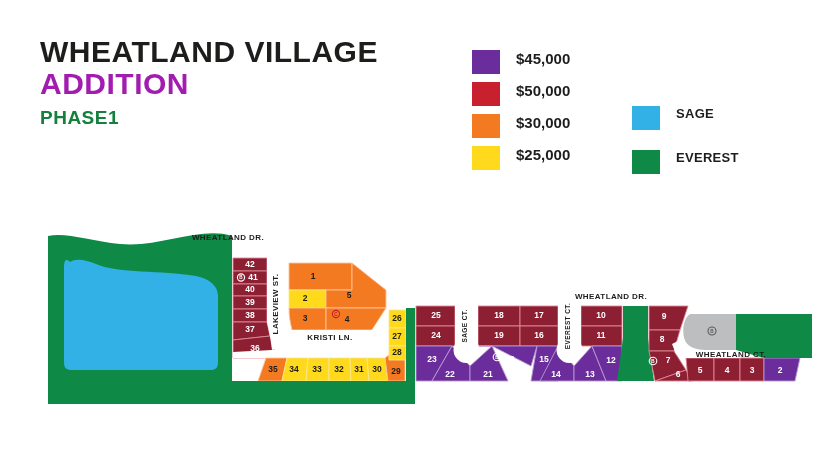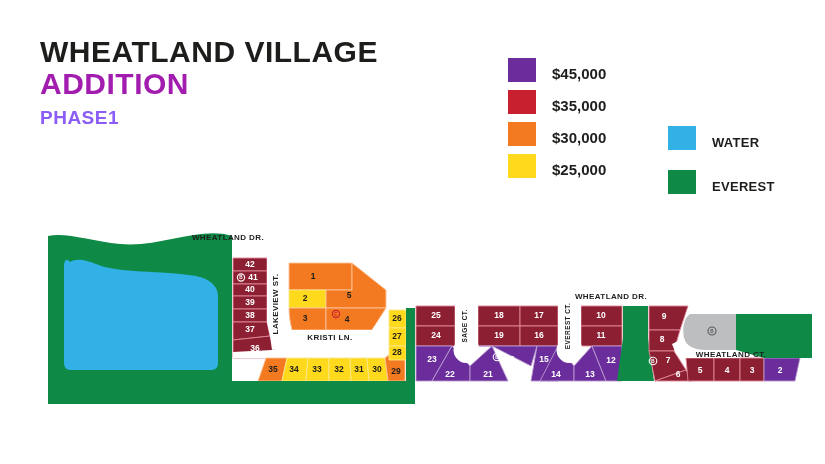--- a/index.html
+++ b/index.html
@@ -17,27 +17,27 @@
   .title-block{position:absolute;left:40px;top:36px;width:390px;text-align:left;}
   .title-line1{
     font-size:30px;font-weight:bold;letter-spacing:.5px;color:#1d1d1b;
     line-height:1.08;
   }
   .title-line2{
     font-size:30px;font-weight:bold;letter-spacing:.5px;color:#a21caf;
     line-height:1.08;
   }
   .title-phase{
-    font-size:19px;font-weight:bold;letter-spacing:.5px;color:#8b5cf6;
+    font-size:19px;font-weight:bold;letter-spacing:.5px;color:#15803d;
     margin-top:6px;
   }
 
   
   .legend{position:absolute;left:472px;top:50px;}
-  .legend-row{display:flex;align-items:flex-end;height:32px;margin-left:36px;}
+  .legend-row{display:flex;align-items:flex-start;height:32px;}
   .legend-swatch{width:28px;height:24px;flex:none;}
   .legend-label{
     margin-left:16px;font-size:15px;font-weight:bold;color:#1d1d1b;
     white-space:nowrap;
   }
   .legend2{position:absolute;left:632px;top:106px;}
   .legend2 .legend-row{height:44px;}
   .legend2 .legend-label{font-size:13px;letter-spacing:.3px;}
 
   
@@ -81,36 +81,36 @@
     <div class="title-phase">PHASE1</div>
   </div>
 
   <div class="legend">
     <div class="legend-row">
       <div class="legend-swatch" style="background: rgb(107, 45, 155);"></div>
       <div class="legend-label">$45,000</div>
     </div>
     <div class="legend-row">
       <div class="legend-swatch" style="background: rgb(200, 32, 46);"></div>
-      <div class="legend-label">$35,000</div>
+      <div class="legend-label">$50,000</div>
     </div>
     <div class="legend-row">
       <div class="legend-swatch" style="background: rgb(244, 122, 33);"></div>
       <div class="legend-label">$30,000</div>
     </div>
     <div class="legend-row">
       <div class="legend-swatch" style="background: rgb(255, 217, 28);"></div>
       <div class="legend-label">$25,000</div>
     </div>
   </div>
 
   <div class="legend2">
     <div class="legend-row">
       <div class="legend-swatch" style="background: rgb(50, 177, 230);"></div>
-      <div class="legend-label">WATER</div>
+      <div class="legend-label">SAGE</div>
     </div>
     <div class="legend-row">
       <div class="legend-swatch" style="background: rgb(14, 138, 70);"></div>
       <div class="legend-label">EVEREST</div>
     </div>
   </div>
 
   <div class="map-wrap">
   <svg class="map-svg" width="825" height="200" viewBox="0 0 825 200" xmlns="http://www.w3.org/2000/svg">
 

